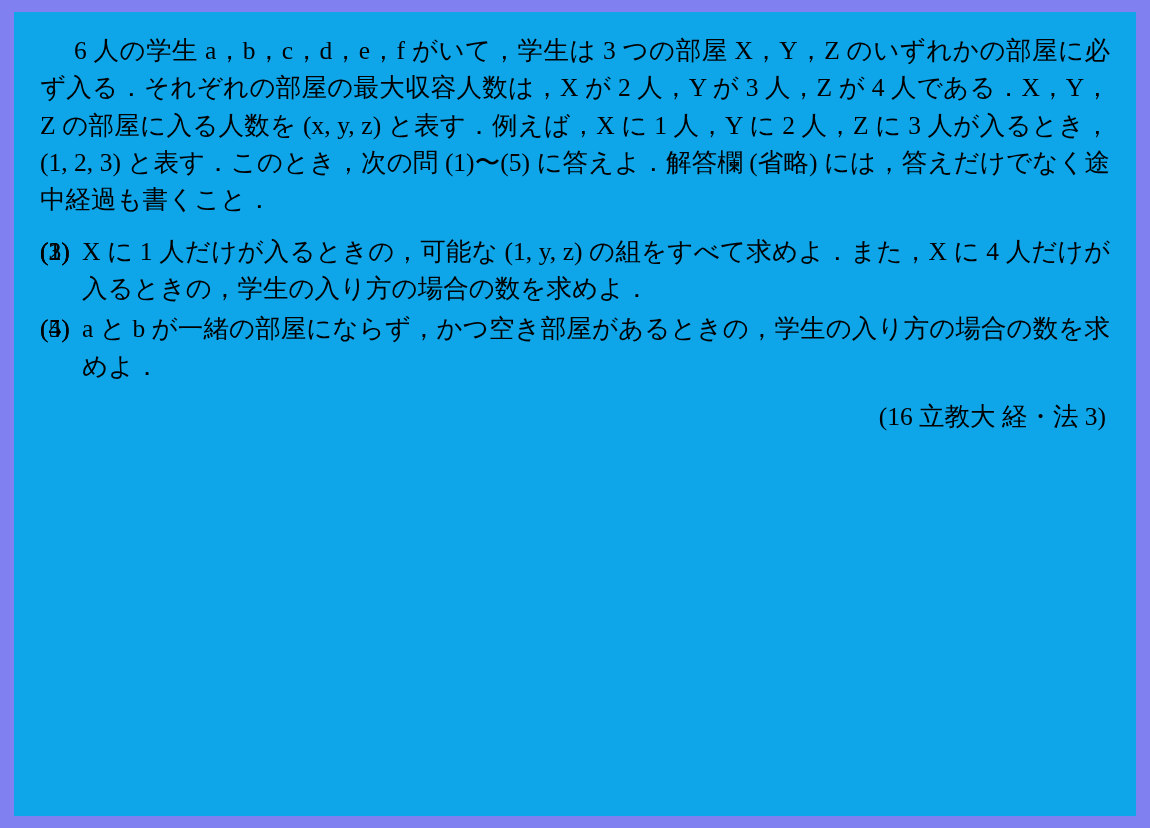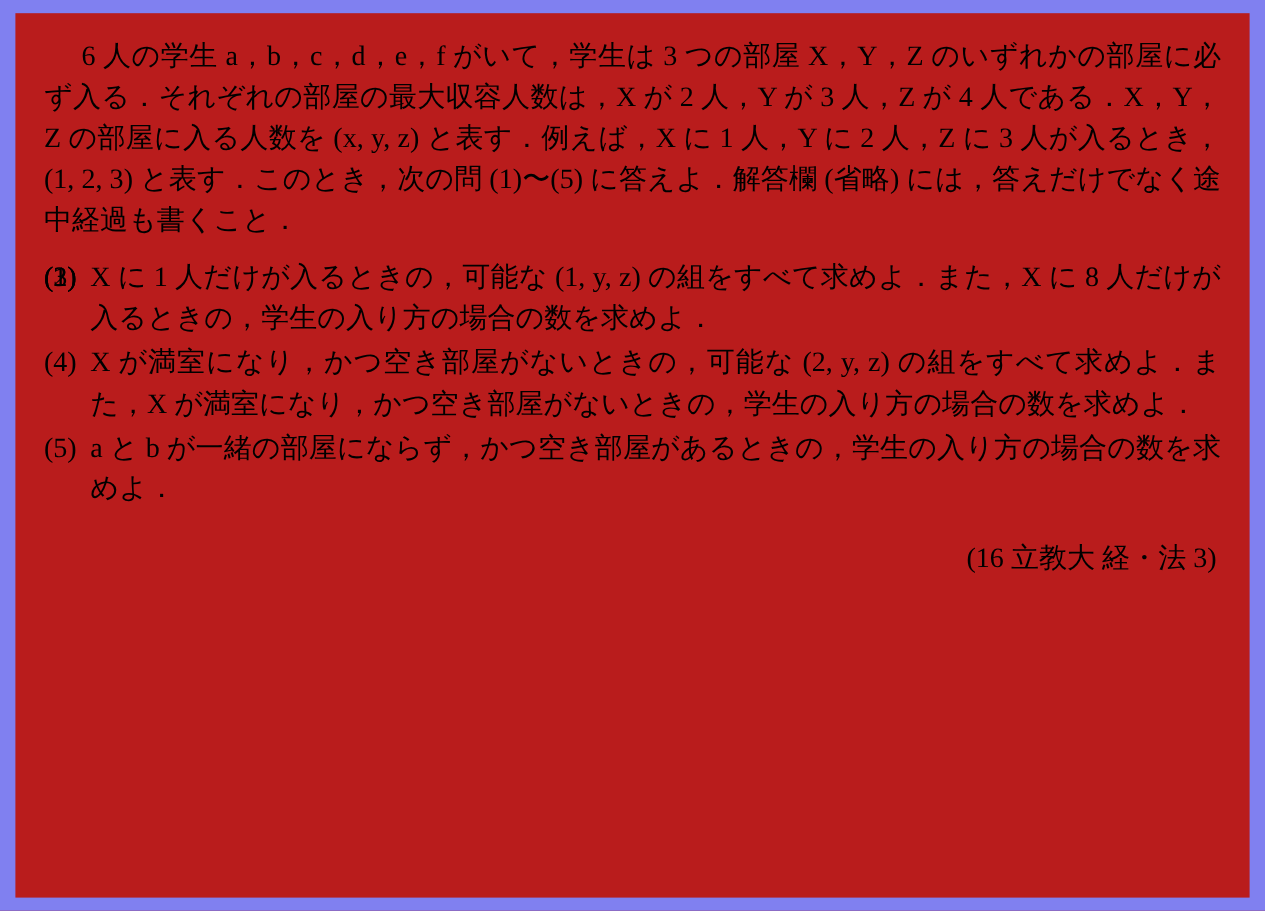--- a/index.html
+++ b/index.html
@@ -11,21 +11,21 @@
     height: 828px;
     background: #8080f0;
     font-family: "Liberation Serif", serif;
   }
   .page {
     position: absolute;
     left: 14px;
     top: 12px;
     width: 1122px;
     height: 804px;
-    background: #b91c1c;
+    background: #0ea5e9;
     box-sizing: border-box;
     padding: 20px 26px 10px 26px;
     overflow: hidden;
   }
   .intro {
     font-size: 25.5px;
     line-height: 1.465;
     text-align: justify;
     text-justify: inter-character;
     margin: 0 0 14px 0;
@@ -51,21 +51,21 @@
     color: #000;
   }
   .qnum {
     position: absolute;
     left: 0;
     top: 0;
     width: 42px;
     font-size: 25.5px;
   }
   .src {
-    margin-top: 26px;
+    margin-top: 14px;
     text-align: right;
     font-size: 25.5px;
     color: #000;
     padding-right: 4px;
   }
 </style>
 </head>
 <body>
 
 <div class="page">
@@ -74,25 +74,24 @@
 
   <ol class="qlist">
     <li class="qitem">
       <span class="qnum">(1)</span>
     </li>
     <li class="qitem">
       <span class="qnum">(2)</span>
     </li>
     <li class="qitem">
       <span class="qnum">(3)</span>
-      <span>X に 1 人だけが入るときの，可能な (1, y, z) の組をすべて求めよ．また，X に 8 人だけが入るときの，学生の入り方の場合の数を求めよ．</span>
+      <span>X に 1 人だけが入るときの，可能な (1, y, z) の組をすべて求めよ．また，X に 4 人だけが入るときの，学生の入り方の場合の数を求めよ．</span>
     </li>
     <li class="qitem">
       <span class="qnum">(4)</span>
-      <span>X が満室になり，かつ空き部屋がないときの，可能な (2, y, z) の組をすべて求めよ．また，X が満室になり，かつ空き部屋がないときの，学生の入り方の場合の数を求めよ．</span>
     </li>
     <li class="qitem">
       <span class="qnum">(5)</span>
       <span>a と b が一緒の部屋にならず，かつ空き部屋があるときの，学生の入り方の場合の数を求めよ．</span>
     </li>
   </ol>
 
   <div class="src">(16 立教大 経・法 3)</div>
 
 </div>

